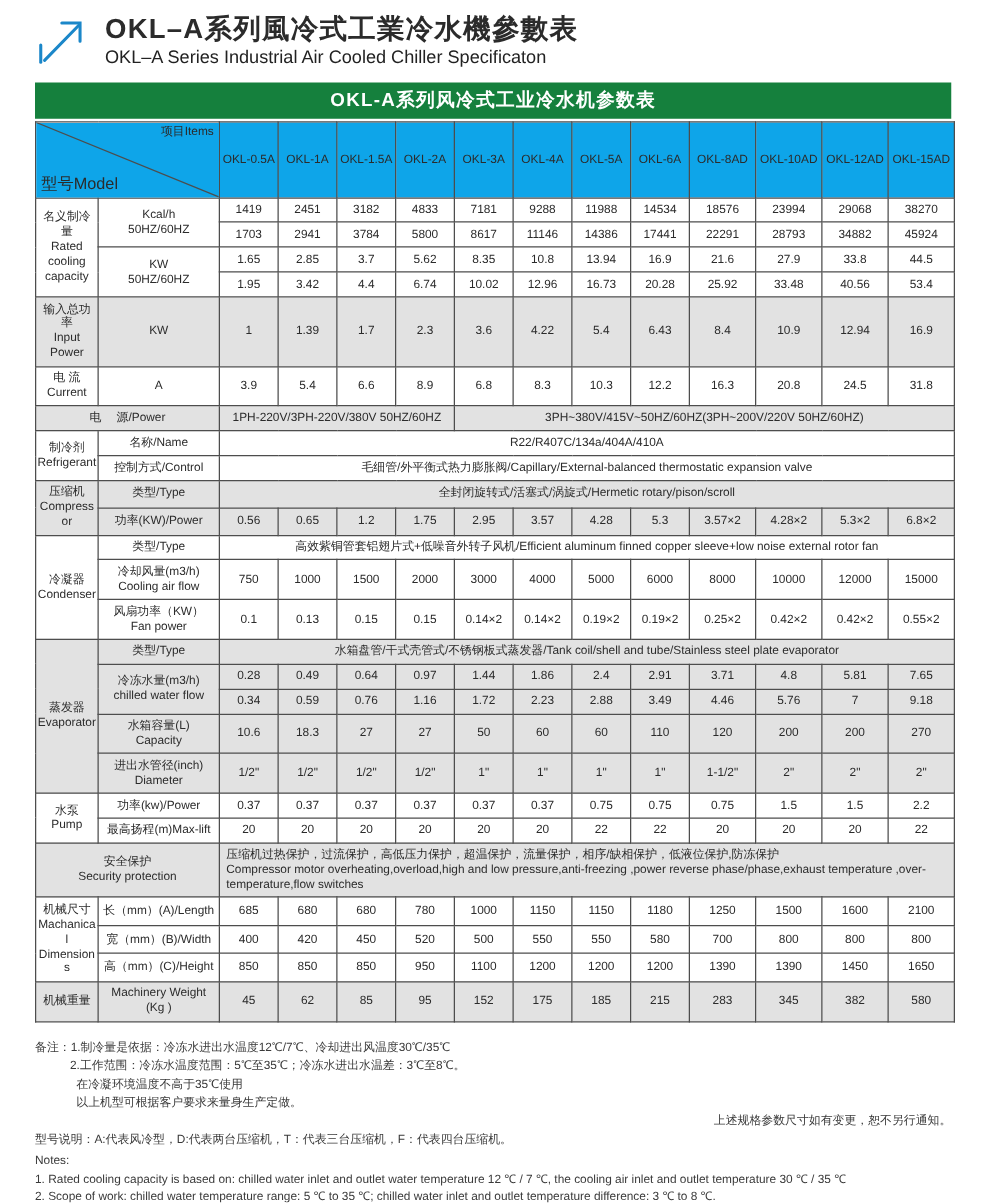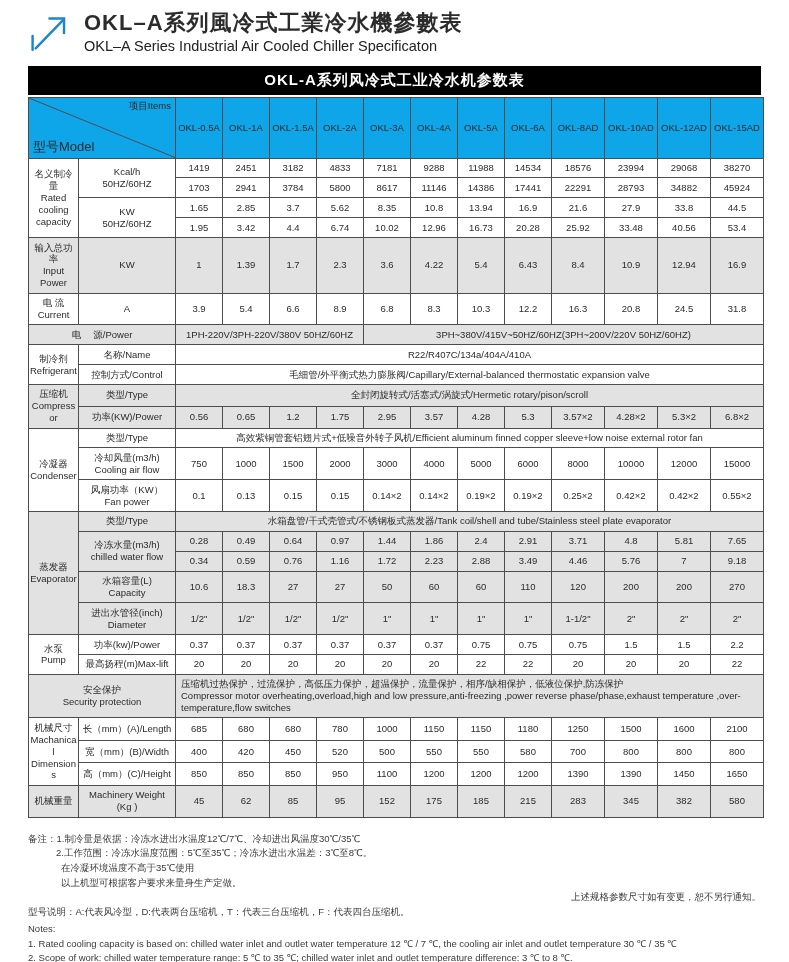--- a/index.html
+++ b/index.html
@@ -13,21 +13,21 @@
   }
 
   
   .titlebar { display:flex; align-items:center; gap:10px; margin:2px 0 10px 0; }
   .logo { width:46px; height:46px; flex:0 0 auto; margin-top:2px; }
   .title-zh { font-size:22px; font-weight:bold; letter-spacing:1px; line-height:1.15; }
   .title-en { font-size:14.5px; font-weight:normal; color:#222; margin-top:2px; }
 
   
   .table-caption {
-    background:#000000; color:#ffffff; text-align:center;
+    background:#15803d; color:#ffffff; text-align:center;
     font-size:15px; font-weight:bold;
     padding:5px 0 5px 0; margin-bottom:2px; letter-spacing:1px;
   }
 
   
   table.spec {
     border-collapse:collapse; table-layout:fixed; width:733px;
     font-size:9.5px; line-height:1.25;
   }
   .spec col.c-sec  { width:50px; }

